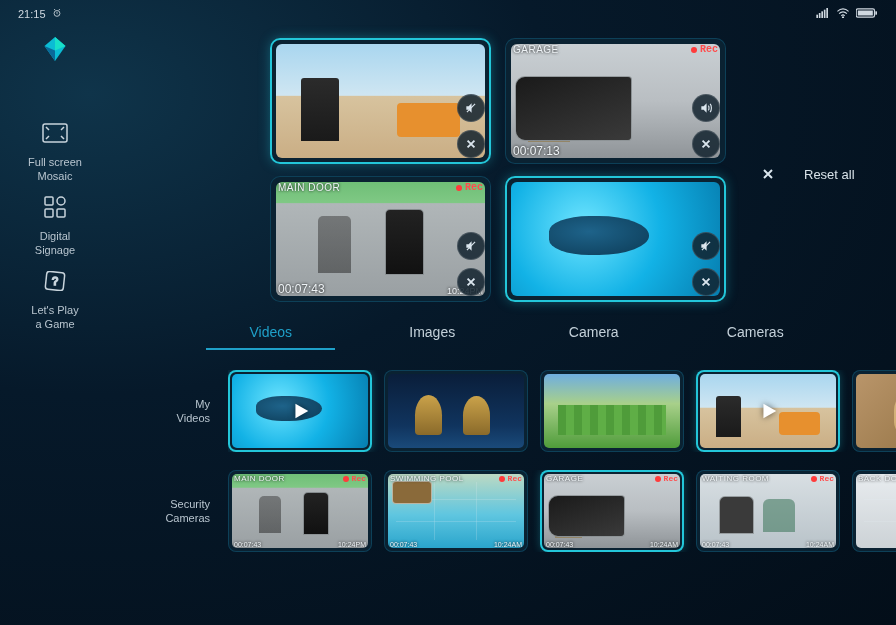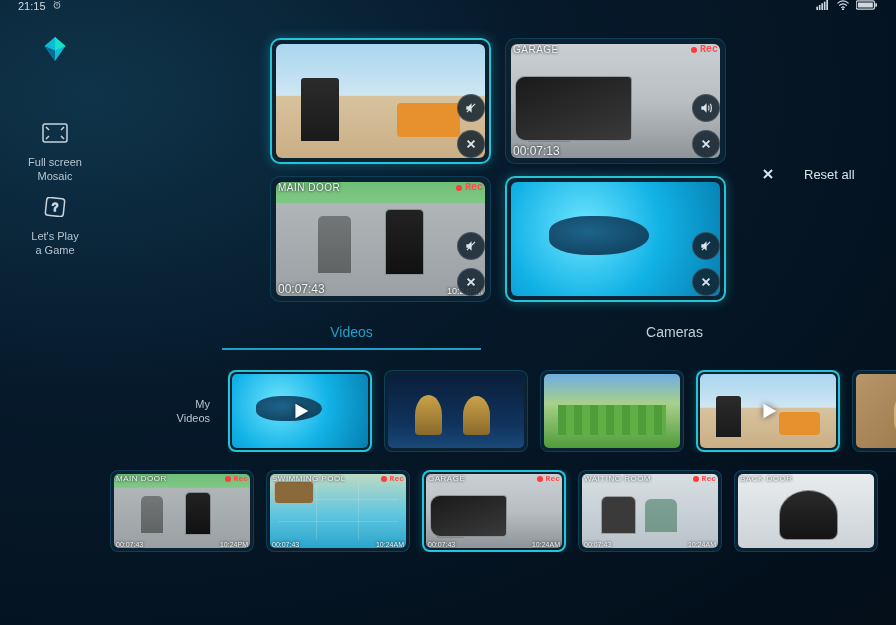--- a/index.html
+++ b/index.html
@@ -7,21 +7,21 @@
   body {
     background: radial-gradient(ellipse at 10% 15%, #0f344a 0%, #06192a 40%, #030e19 100%);
     font-family: -apple-system, BlinkMacSystemFont, "Segoe UI", Arial, sans-serif;
     color: #c8d4dc;
     position: relative;
   }
 
   
   .statusbar {
     position: absolute; top: 0; left: 0; right: 0; height: 20px;
-    display: flex; align-items: flex-start; justify-content: space-between;
+    display: flex; align-items: flex-end; justify-content: space-between;
     padding: 0 18px; font-size: 11px; color: #cfd8e0;
   }
   .statusbar .left { display: flex; align-items: center; gap: 6px; }
   .statusbar .right { display: flex; align-items: center; gap: 6px; }
 
   
   .sidebar {
     position: absolute; left: 0; top: 20px; width: 110px; bottom: 0;
     display: flex; flex-direction: column; align-items: center;
     padding-top: 14px;
@@ -211,20 +211,32 @@
       <svg width="26" height="20" viewBox="0 0 26 20" fill="none" stroke="#c8d4dc" stroke-width="1.5">
           <rect x="1" y="1" width="24" height="18" rx="2"></rect>
           <path d="M4 4l3 3M22 4l-3 3M4 16l3-3M22 16l-3-3"></path>
         </svg>
     </div>
     <span style="white-space:pre-line">Full screen
 Mosaic</span>
   </div>
 
 
+  <div class="navitem">
+    <div class="navicon">
+      <svg width="22" height="22" viewBox="0 0 22 22" fill="none" stroke="#c8d4dc" stroke-width="1.5">
+          <rect x="1" y="1" width="8" height="8" rx="1"></rect>
+          <rect x="1" y="13" width="8" height="8" rx="1"></rect>
+          <circle cx="17" cy="5" r="4"></circle>
+          <rect x="13" y="13" width="8" height="8" rx="1"></rect>
+        </svg>
+    </div>
+    <span style="white-space:pre-line">Digital
+Signage</span>
+  </div>
 
   <div class="navitem">
     <div class="navicon">
       <svg width="24" height="20" viewBox="0 0 24 20" fill="none" stroke="#c8d4dc" stroke-width="1.5">
           <rect x="3" y="1" width="18" height="18" rx="3" transform="rotate(6 12 10)"></rect>
           <text x="12" y="14" text-anchor="middle" font-size="11" fill="#c8d4dc" font-family="Arial">?</text>
         </svg>
     </div>
     <span style="white-space:pre-line">Let's Play
 a Game</span>
@@ -313,20 +325,22 @@
             <path d="M3 3l8 8M11 3l-8 8"></path>
           </svg>
         </span>
       <span>Reset all</span>
     </div>
   </div>
 
 
   <div class="tabs" id="tabs">
       <div class="tab active">Videos</div>
+      <div class="tab">Images</div>
+      <div class="tab">Camera</div>
       <div class="tab">Cameras</div>
     </div>
 
   <div class="rows" id="rows">
       <div class="row">
         <div class="rowlabel" style="white-space: pre-line;">My
 Videos</div>
         <div class="strip">
           <div class="thumb sel">
             <div class="scene sc-pool"></div>
@@ -349,20 +363,22 @@
                 <path d="M7 4v16l14-8z"></path>
               </svg>
             </div>
           </div>
           <div class="thumb">
             <div class="scene sc-bride"></div>
           </div>
         </div>
       </div>
       <div class="row">
+        <div class="rowlabel" style="white-space: pre-line;">Security
+Cameras</div>
         <div class="strip">
           <div class="thumb">
             <div class="scene sc-door reticle"></div>
             <div class="overlay-tl">MAIN DOOR</div>
             <div class="overlay-tr"><span class="recdot"></span>Rec</div>
             <div class="overlay-bl">00:07:43</div>
             <div class="overlay-br">10:24PM</div>
           </div>
           <div class="thumb">
             <div class="scene sc-poolcam reticle"></div>

